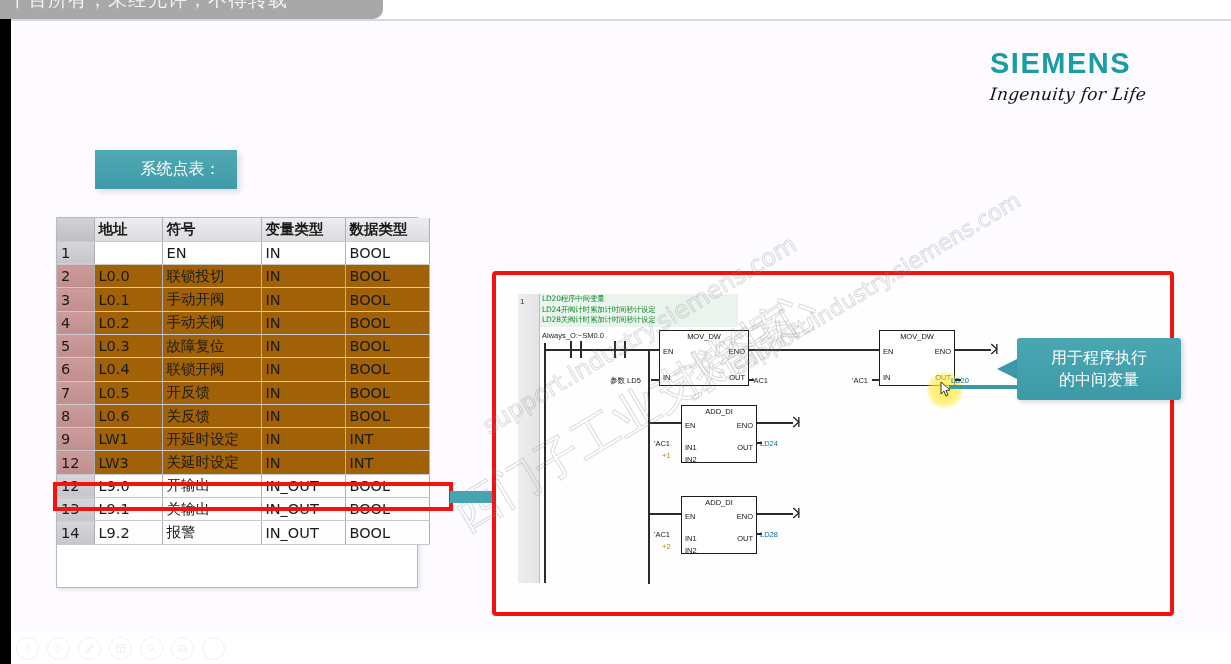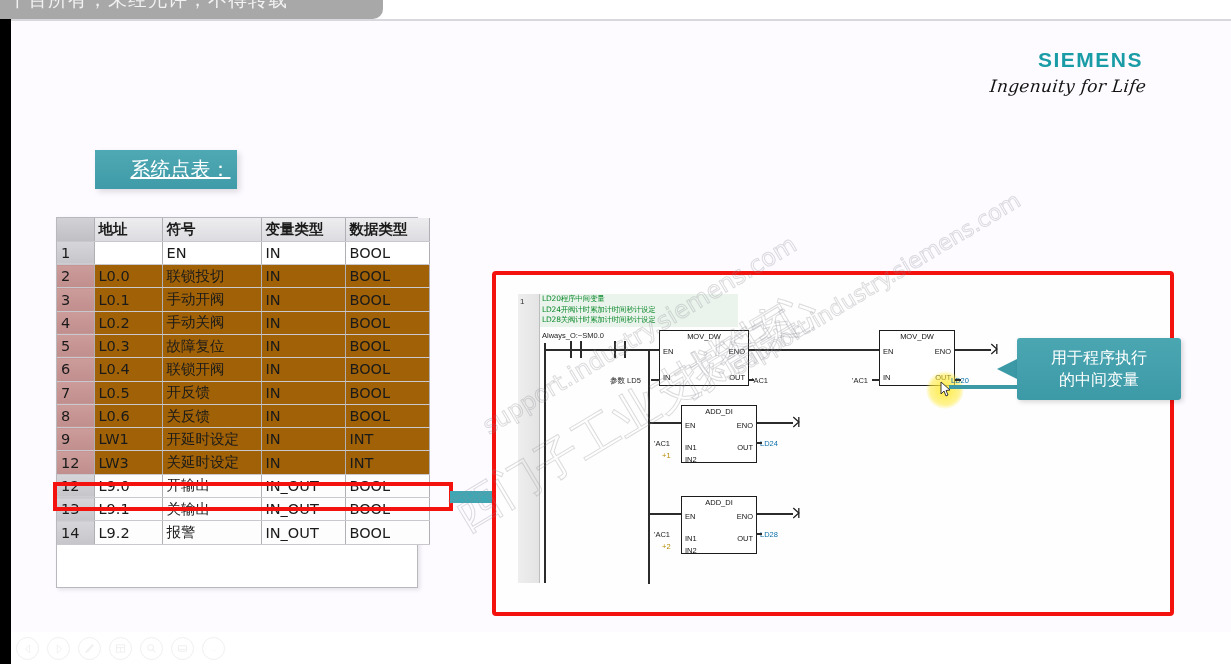--- a/index.html
+++ b/index.html
@@ -45,43 +45,41 @@
   
   .page-title {
     position: absolute; left: 57px; top: 35px;
     font-size: 29px; color: #17636f; white-space: nowrap;
     font-family: "DejaVu Sans", sans-serif;
   }
 
   
   .logo-wrap { position: absolute; left: 979px; top: 28px; width: 196px; height: 58px; }
   .logo-word {
-    font-size: 21px; font-weight: bold; color: #199ca6;
+    font-size: 29px; font-weight: bold; color: #199ca6;
     letter-spacing: 1.5px; font-family: "Liberation Sans", sans-serif;
     line-height: 1;
-    margin-left: 48px;
   }
   .logo-tag {
     margin-top: 6px; font-size: 17px; color: #111; font-style: italic;
     font-family: "DejaVu Serif", serif; letter-spacing: 0.3px;
     transform: skewX(-6deg); transform-origin: left center;
   }
 
   
   .banner {
     position: absolute; left: 84px; top: 129px; width: 142px; height: 39px;
     background: linear-gradient(180deg, #4fa9b4 0%, #3f9ba8 100%);
     box-shadow: 3px 3px 6px rgba(0,0,0,0.13);
   }
   .banner-text {
     position: absolute; left: 0; top: 0; width: 171px; height: 39px;
     display: flex; align-items: center; justify-content: center;
-    color: #ffffff; font-size: 20px;
+    color: #ffffff; font-size: 16px;
     font-family: "DejaVu Sans", sans-serif;
-    text-decoration: underline;
   }
 
   
   .table-wrap {
     position: absolute; left: 45px; top: 196px; width: 362px; height: 371px;
     background: #ffffff;
     border: 1px solid #b9b9bd;
     box-shadow: 2px 2px 4px rgba(0,0,0,0.10);
   }
   table.pt { border-collapse: collapse; width: 100%; table-layout: fixed; }

